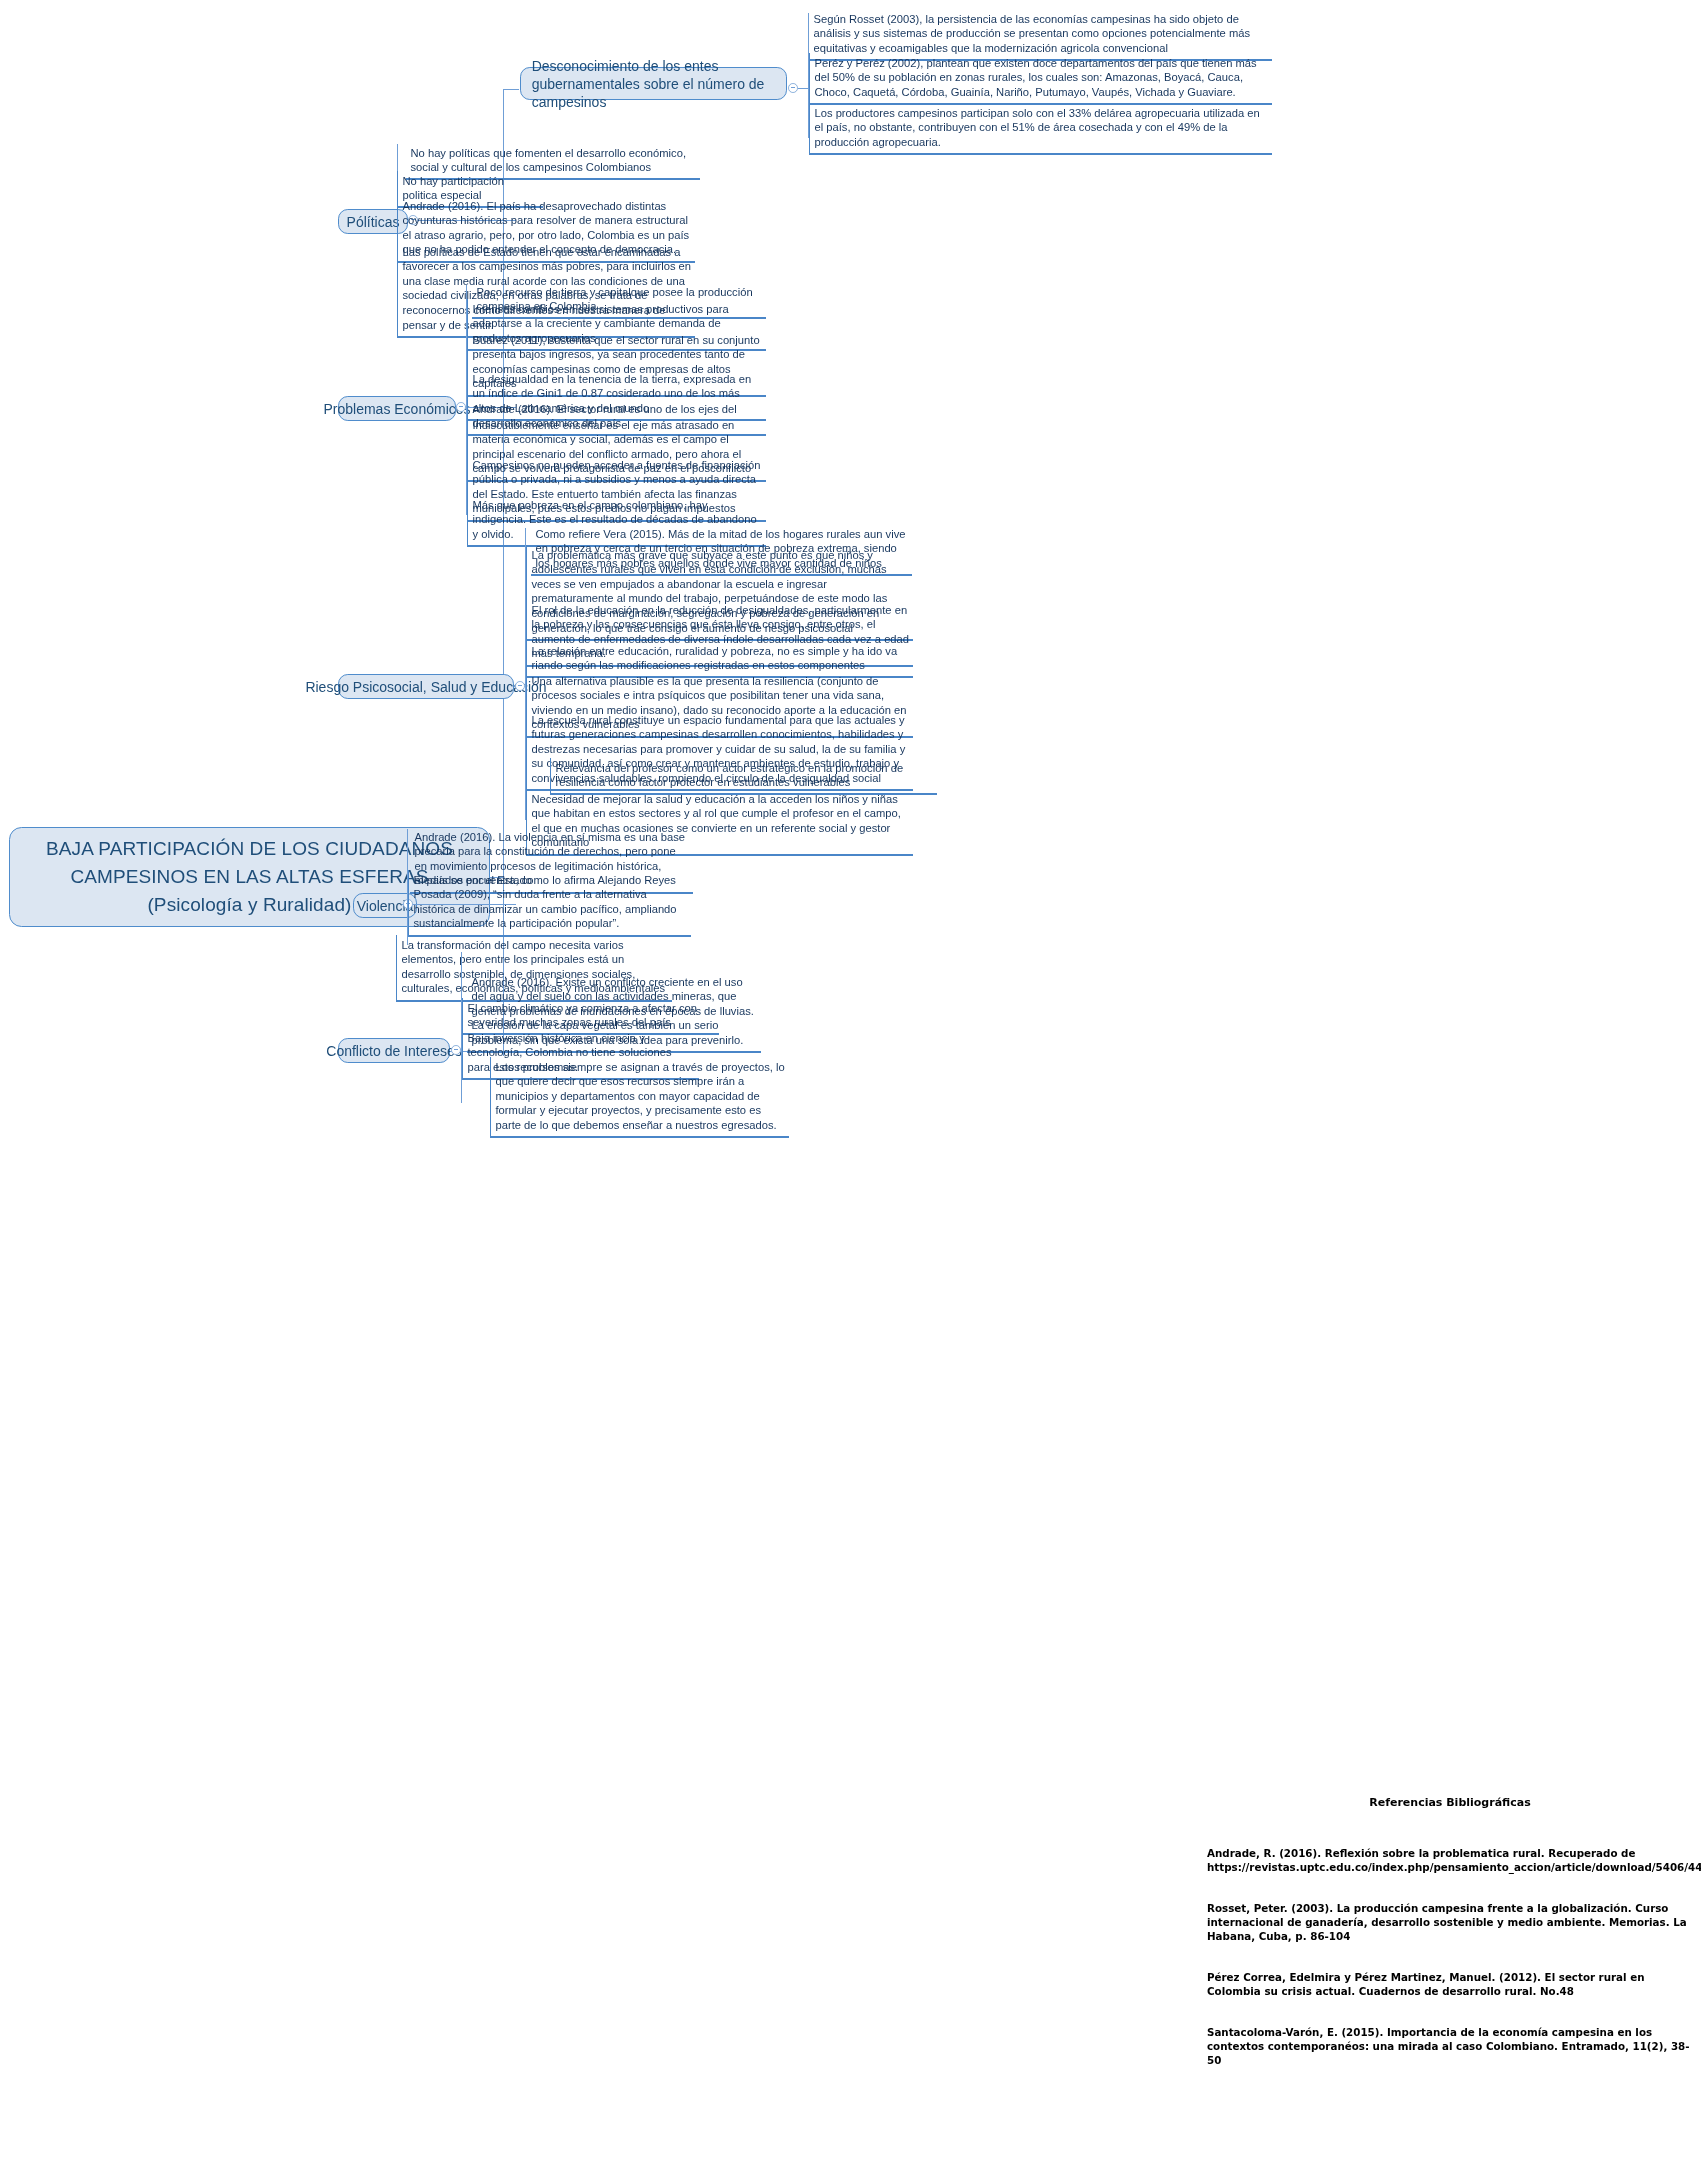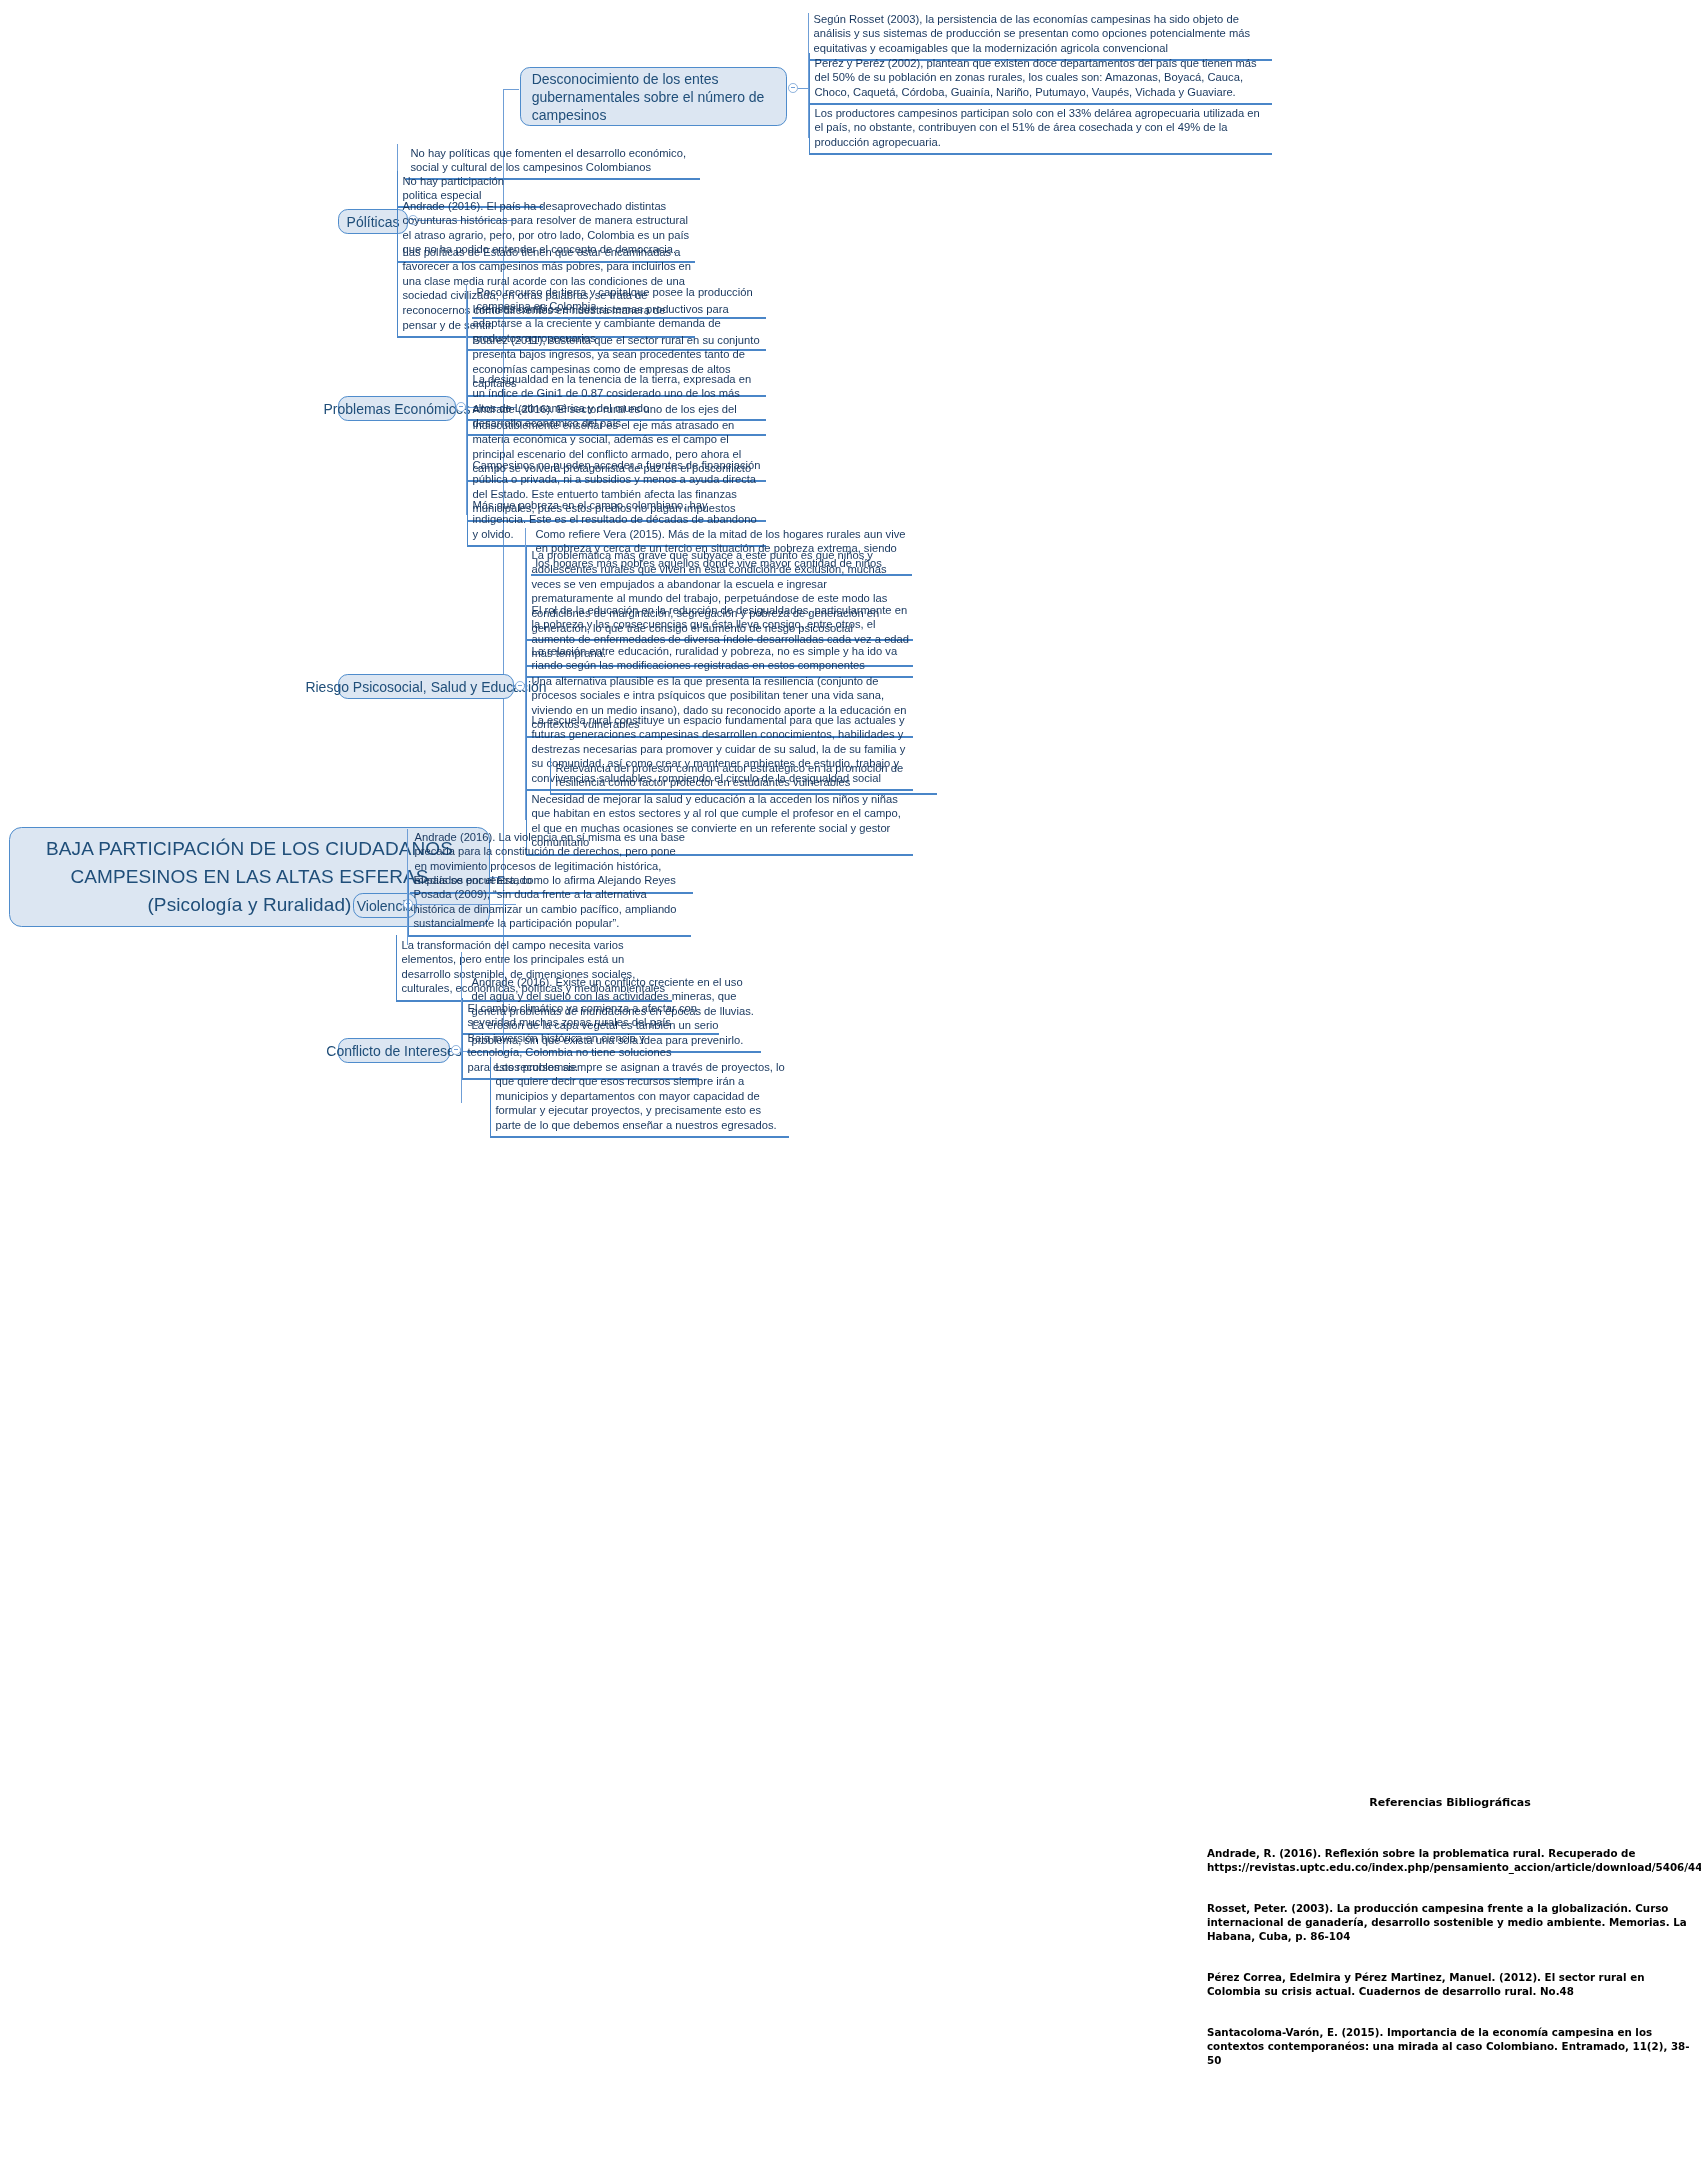--- a/index.html
+++ b/index.html
@@ -111,21 +111,21 @@
 <body>
 
 <div class="abs" id="root-node">
   <span>BAJA PARTICIPACIÓN DE LOS CIUDADANOS CAMPESINOS EN LAS ALTAS ESFERAS (Psicología y Ruralidad)</span>
 </div>
 
 <div class="abs vline" style="left:503px; top:89px; height:967px;"></div>
 <div class="abs hline" style="left:490px; top:877px; width:14.3px;"></div>
 
 <div class="abs hline" style="left:503px; top:89px; width:16px;"></div>
-<div class="abs branch-node" id="b1" style="left:520px; top:67px; width:267px; height:59px; text-align:left; justify-content:flex-start; white-space:normal;">
+<div class="abs branch-node" id="b1" style="left:520px; top:67px; width:267px; height:33px; text-align:left; justify-content:flex-start; white-space:normal;">
   <span>Desconocimiento de los entes gubernamentales sobre el número de campesinos</span>
 </div>
 <div class="abs toggle" style="left:788px; top:83px;"></div>
 <div class="abs hline" style="left:798px; top:88px; width:10.7px;"></div>
 <div class="abs vline" style="left:808px; top:12.5px; height:125px;"></div>
 
 <div class="abs leaf" style="left:809px; top:9px; width:463px;">Según Rosset (2003), la persistencia de las economías campesinas ha sido objeto de análisis y sus sistemas de producción se presentan como opciones potencialmente más equitativas y ecoamigables que la modernización agricola convencional</div>
 <div class="abs leaf left-rule" style="left:809px; top:53px; width:463px;">Peréz y Peréz (2002), plantean que existen doce departamentos del país que tienen más del 50% de su población en zonas rurales, los cuales son: Amazonas, Boyacá, Cauca, Choco, Caquetá, Córdoba, Guainía, Nariño, Putumayo, Vaupés, Vichada y Guaviare.</div>
 <div class="abs leaf left-rule" style="left:809px; top:103px; width:463px;">Los productores campesinos participan solo con el 33% delárea agropecuaria utilizada en el país, no obstante, contribuyen con el 51% de área cosechada y con el 49% de la producción agropecuaria.</div>
 

